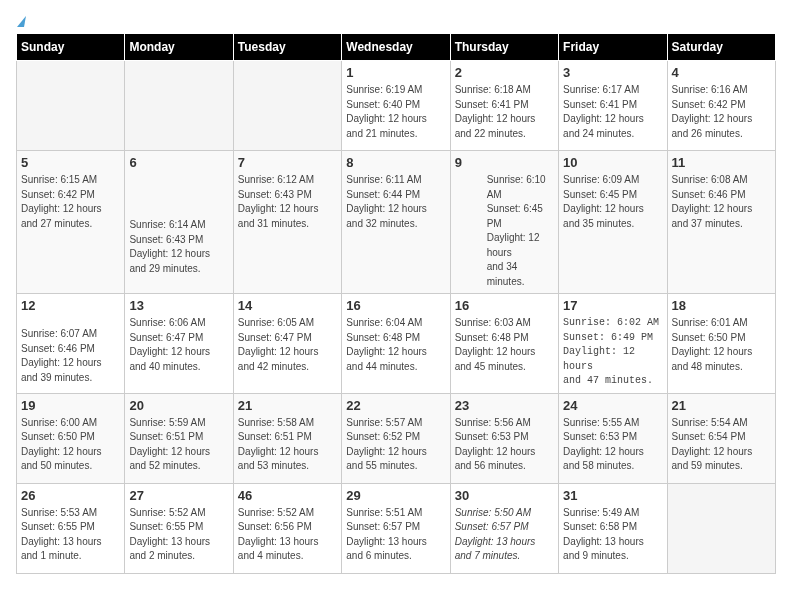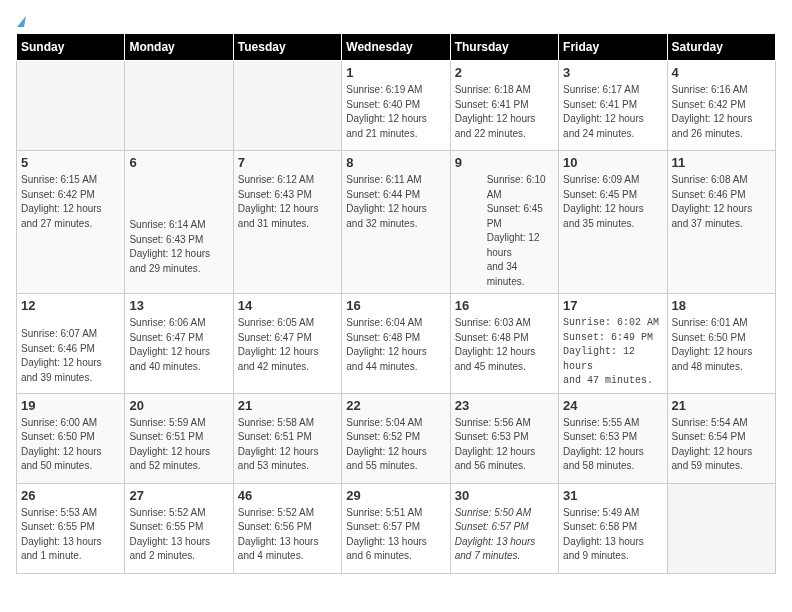--- a/index.html
+++ b/index.html
@@ -258,21 +258,21 @@
         </td>
         <td>
           <div class="day-num">21</div>
           <div class="day-info" style="white-space: pre-line;">Sunrise: 5:58 AM
 Sunset: 6:51 PM
 Daylight: 12 hours
 and 53 minutes.</div>
         </td>
         <td>
           <div class="day-num">22</div>
-          <div class="day-info" style="white-space: pre-line;">Sunrise: 5:04 AM
+          <div class="day-info" style="white-space: pre-line;">Sunrise: 5:57 AM
 Sunset: 6:52 PM
 Daylight: 12 hours
 and 55 minutes.</div>
         </td>
         <td>
           <div class="day-num">23</div>
           <div class="day-info" style="white-space: pre-line;">Sunrise: 5:56 AM
 Sunset: 6:53 PM
 Daylight: 12 hours
 and 56 minutes.</div>

